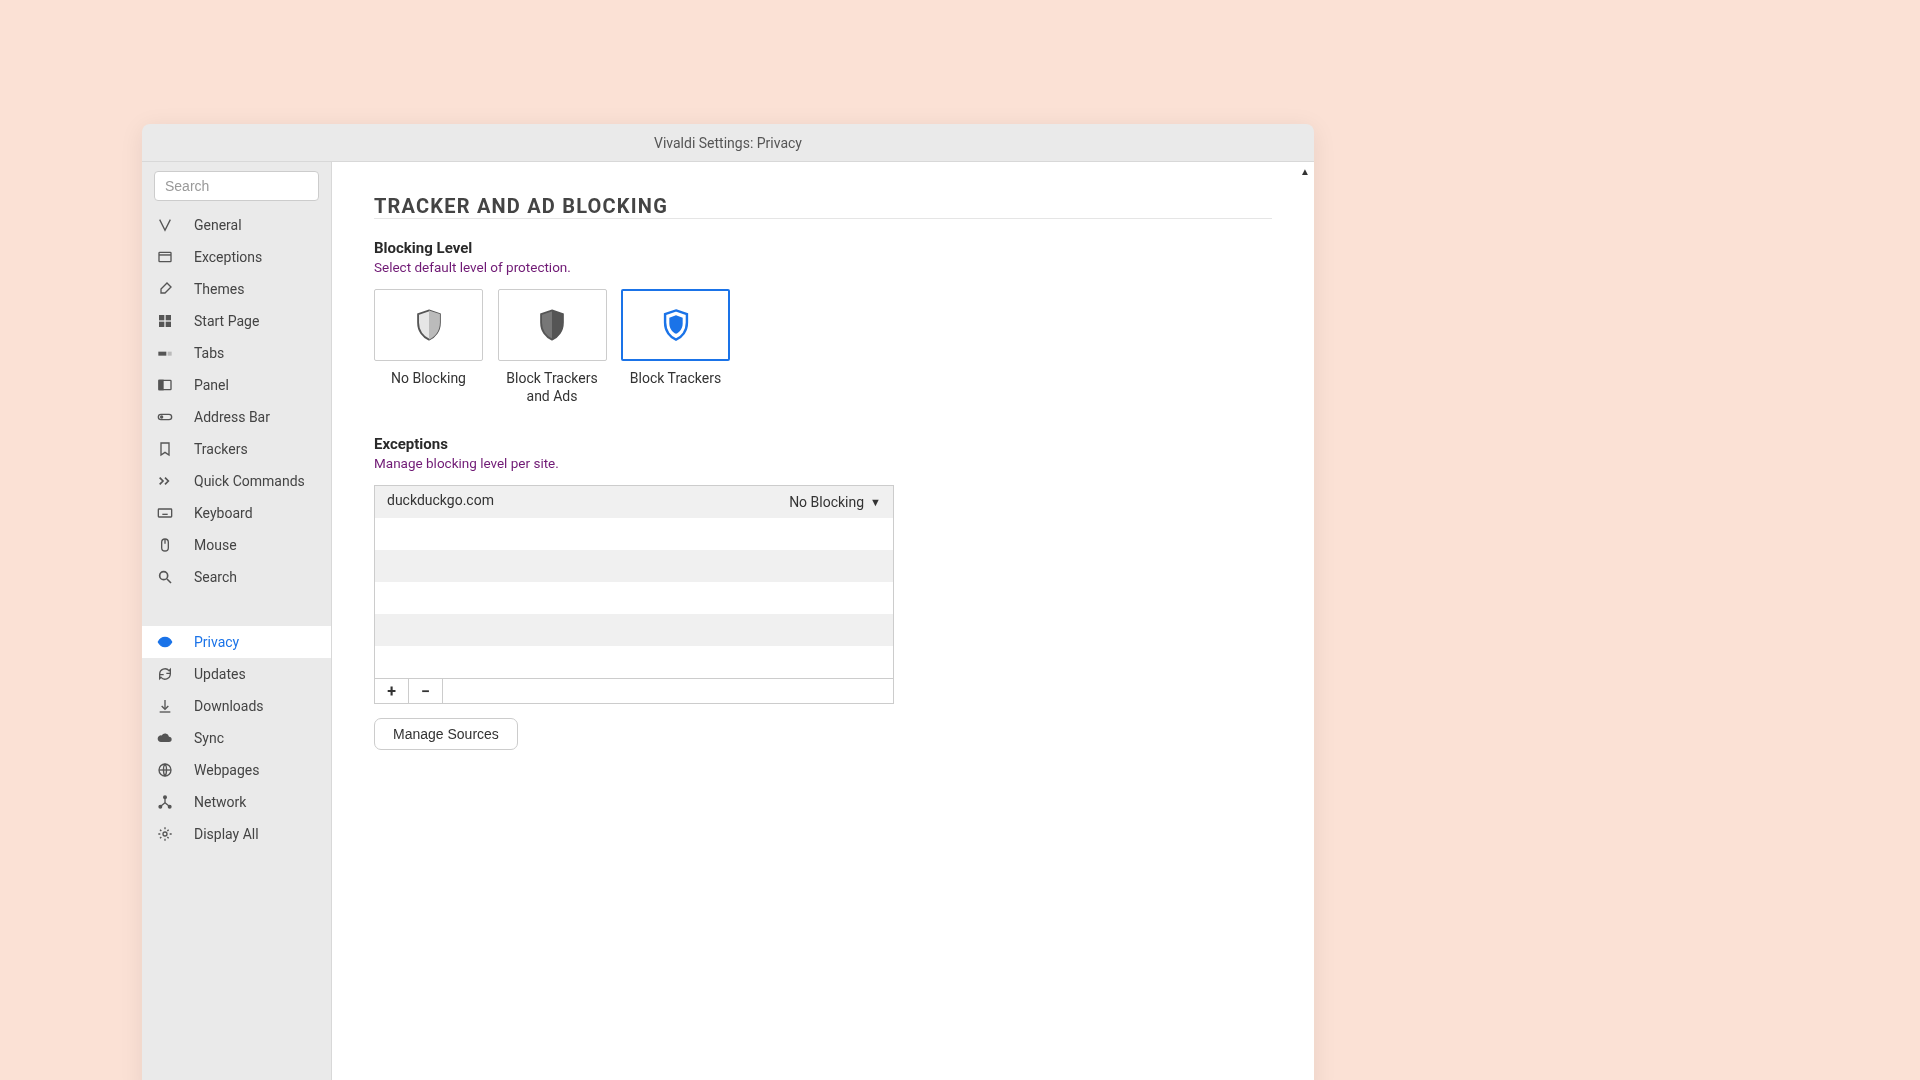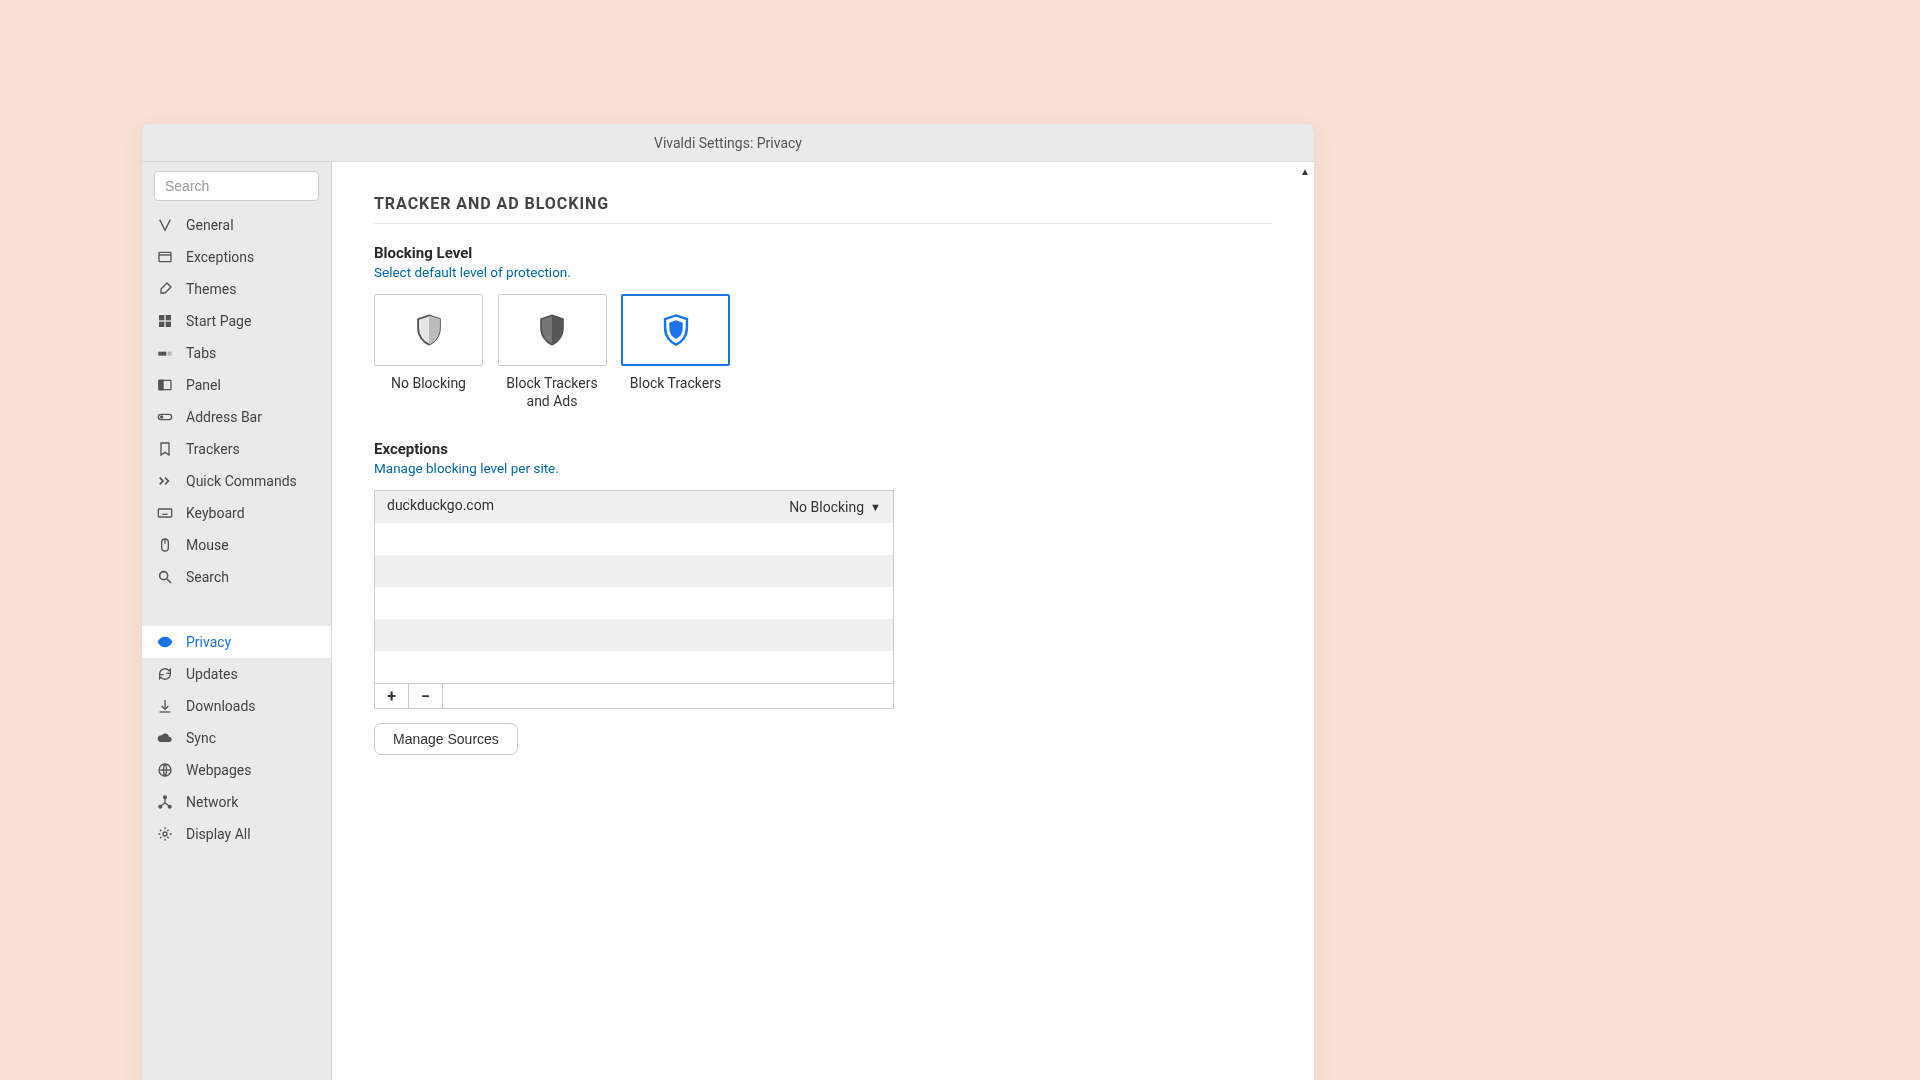--- a/index.html
+++ b/index.html
@@ -52,21 +52,21 @@
     border-radius: 4px;
     background: #fff;
     padding: 0 10px;
     font-size: 14px;
     color: #333;
   }
   .search-input::placeholder { color: #999; }
   .nav-item {
     display: flex;
     align-items: center;
-    gap: 12px;
+    gap: 20px;
     padding: 6px 14px;
     font-size: 14px;
     color: #444;
     cursor: pointer;
     height: 32px;
   }
   .nav-item.active {
     background: #fff;
     color: #1a73e8;
     margin-top: 33px;
@@ -92,37 +92,36 @@
     max-width: 900px;
   }
   .scroll-indicator {
     position: absolute;
     top: 4px;
     right: 4px;
     font-size: 10px;
     color: #333;
   }
   h2.section-title {
-    font-size: 16px;
+    font-size: 20px;
     font-weight: 700;
     letter-spacing: 0.06em;
     color: #444;
-    padding-bottom: 10px;
     border-bottom: 1px solid #e5e5e5;
     margin-bottom: 20px;
   }
   .sub-title {
     font-size: 15px;
     font-weight: 700;
     color: #2a2a2a;
     margin-bottom: 2px;
   }
   .sub-desc {
     font-size: 13.5px;
-    color: #0369a1;
+    color: #701a75;
     margin-bottom: 14px;
   }
   .options-row {
     display: flex;
     gap: 14px;
     margin-bottom: 30px;
   }
   .option {
     display: flex;
     flex-direction: column;

